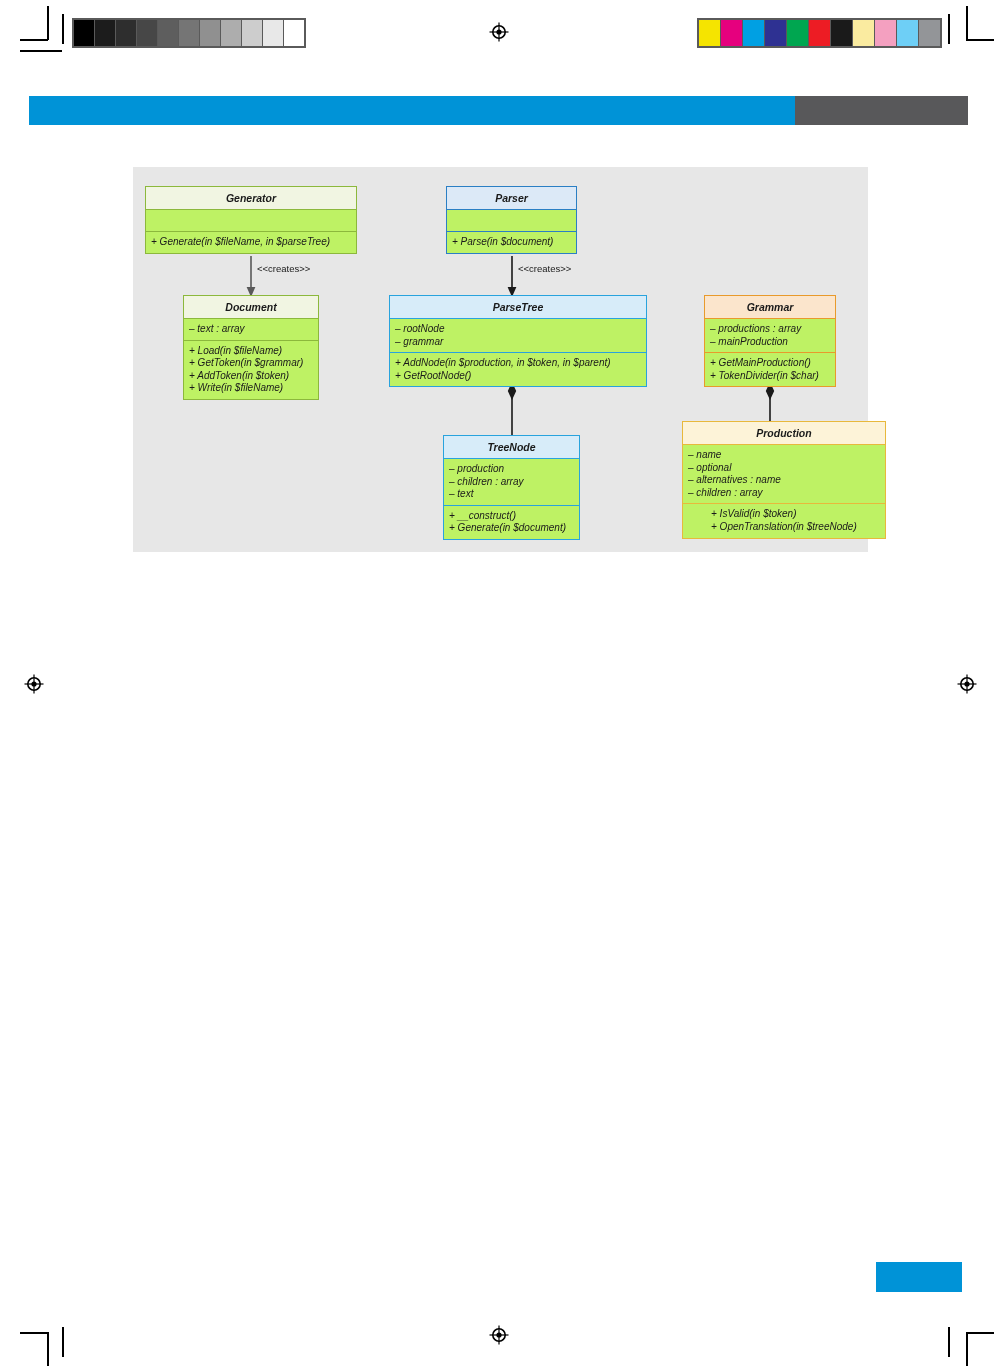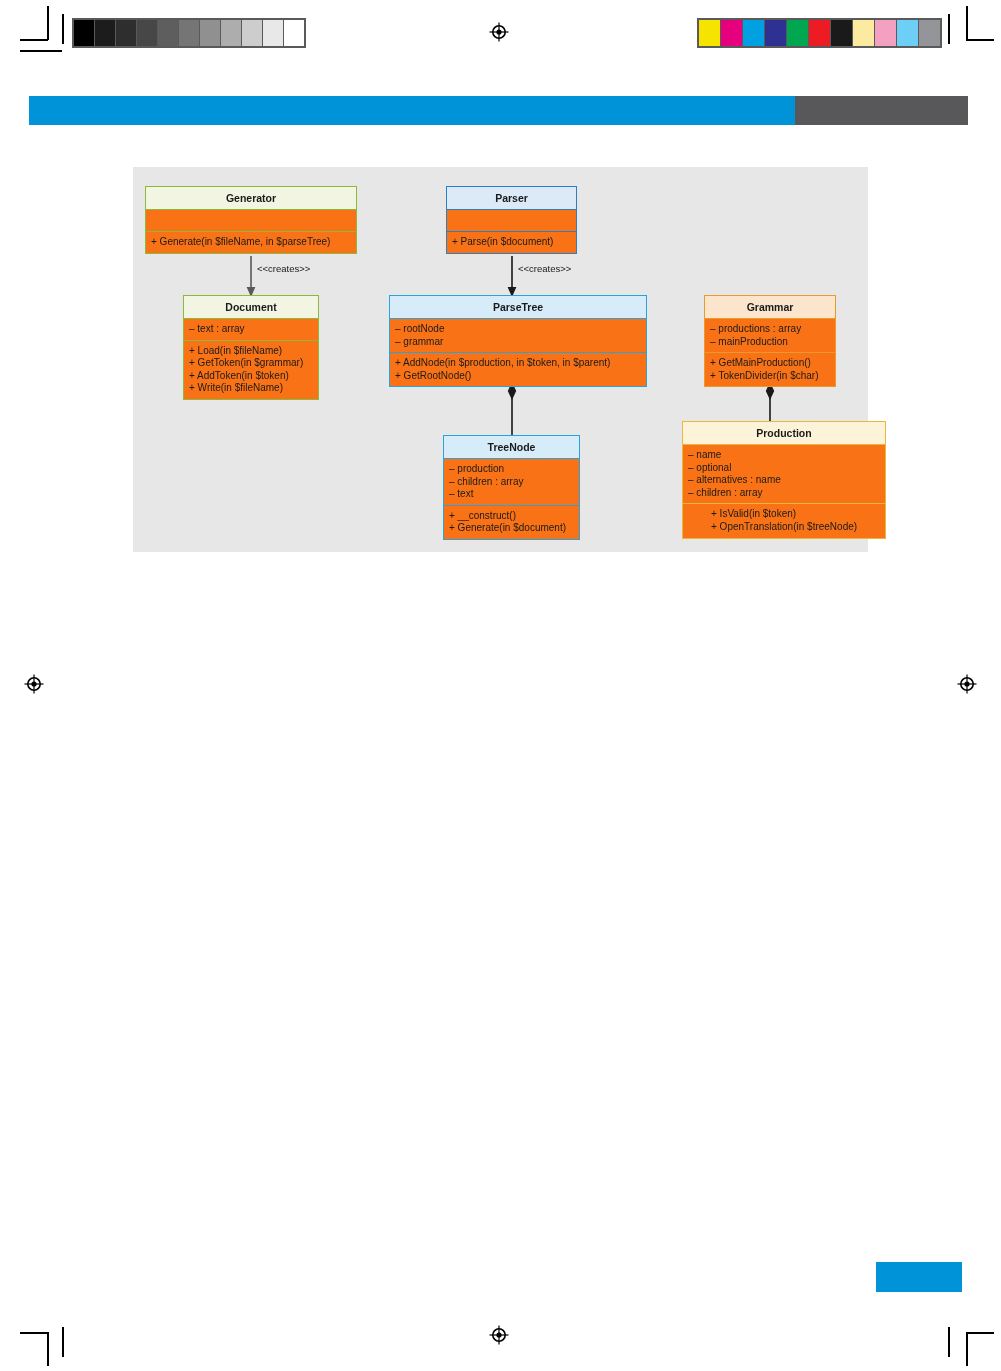--- a/index.html
+++ b/index.html
@@ -27,21 +27,21 @@
   #header-band .band-main{position:absolute;left:0;top:0;height:29px;}
   #header-band .band-tab{position:absolute;top:0;height:29px;}
 
   
   #diagram{
     position:absolute;left:133px;top:167px;width:735px;height:385px;
     background:#e7e7e7;
   }
 
   
-  .uml{position:absolute;box-sizing:border-box;background:#f97316;}
+  .uml{position:absolute;box-sizing:border-box;background:#bef264;font-style:italic;}
   .uml .title{
     text-align:center;font-weight:bold;font-size:10.5px;color:#1a1a1a;
     padding:5px 4px 5px 4px;line-height:12px;
     box-sizing:border-box;
   }
   .uml .sect{
     padding:4px 4px 4px 5px;font-size:10px;color:#1a1a1a;line-height:12.6px;
     box-sizing:border-box;
   }
   .uml .sect div{white-space:pre;}

